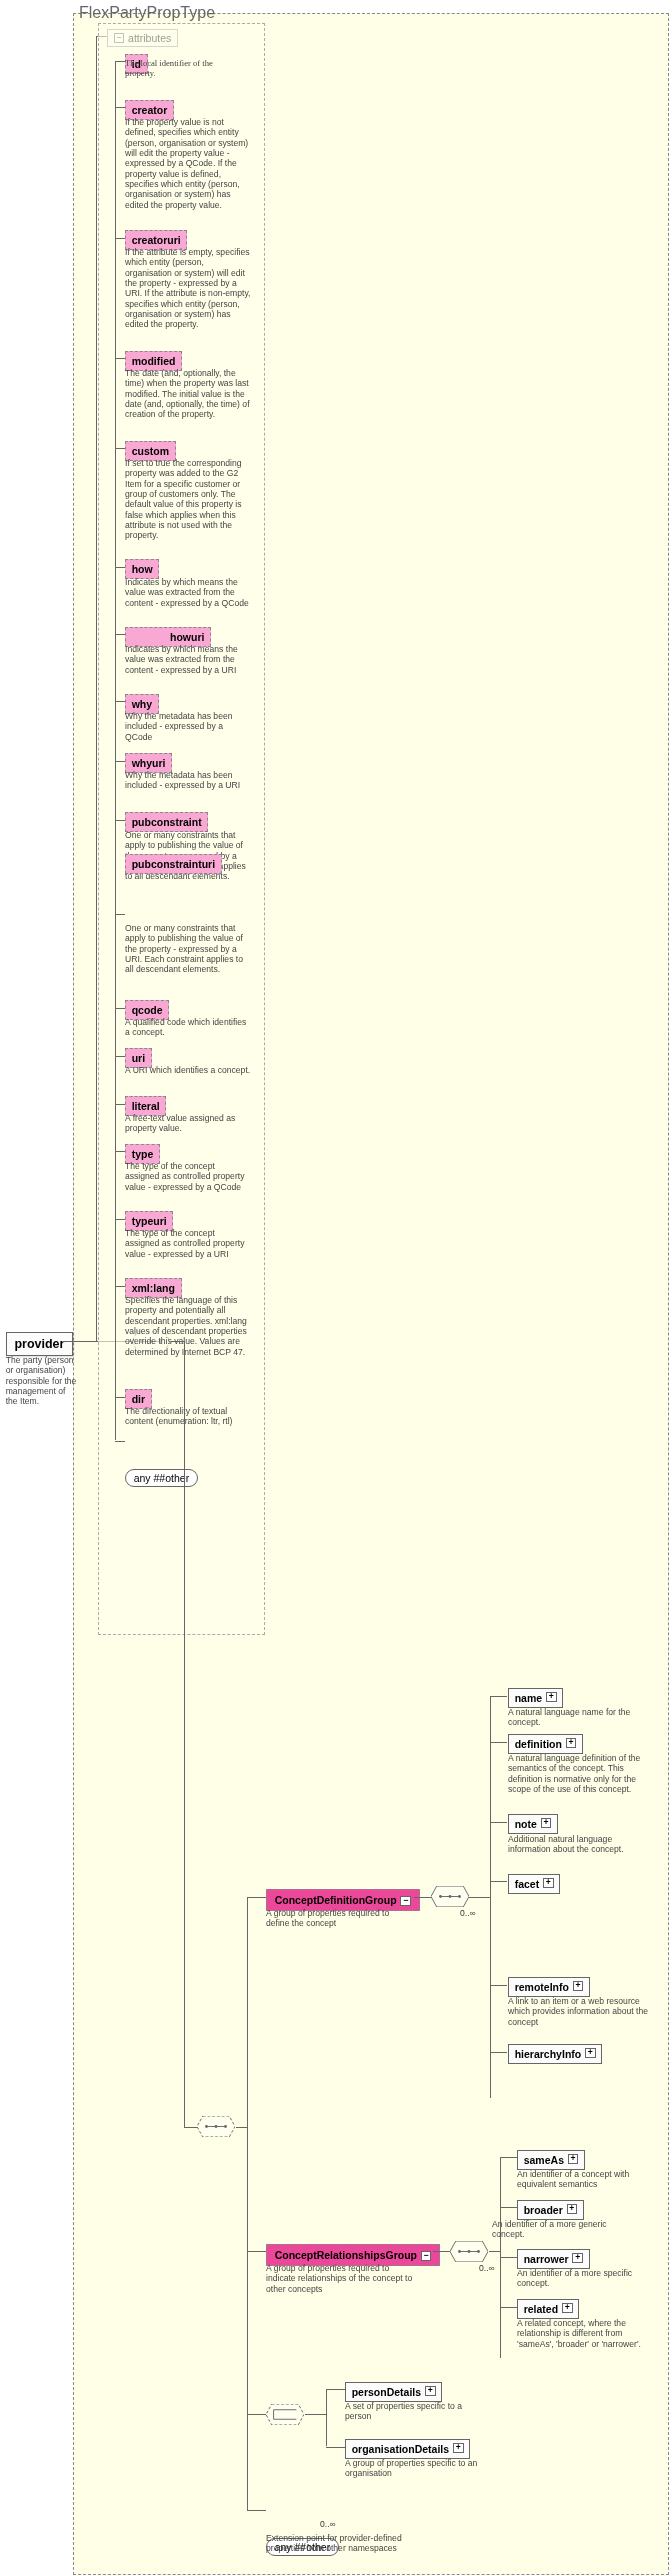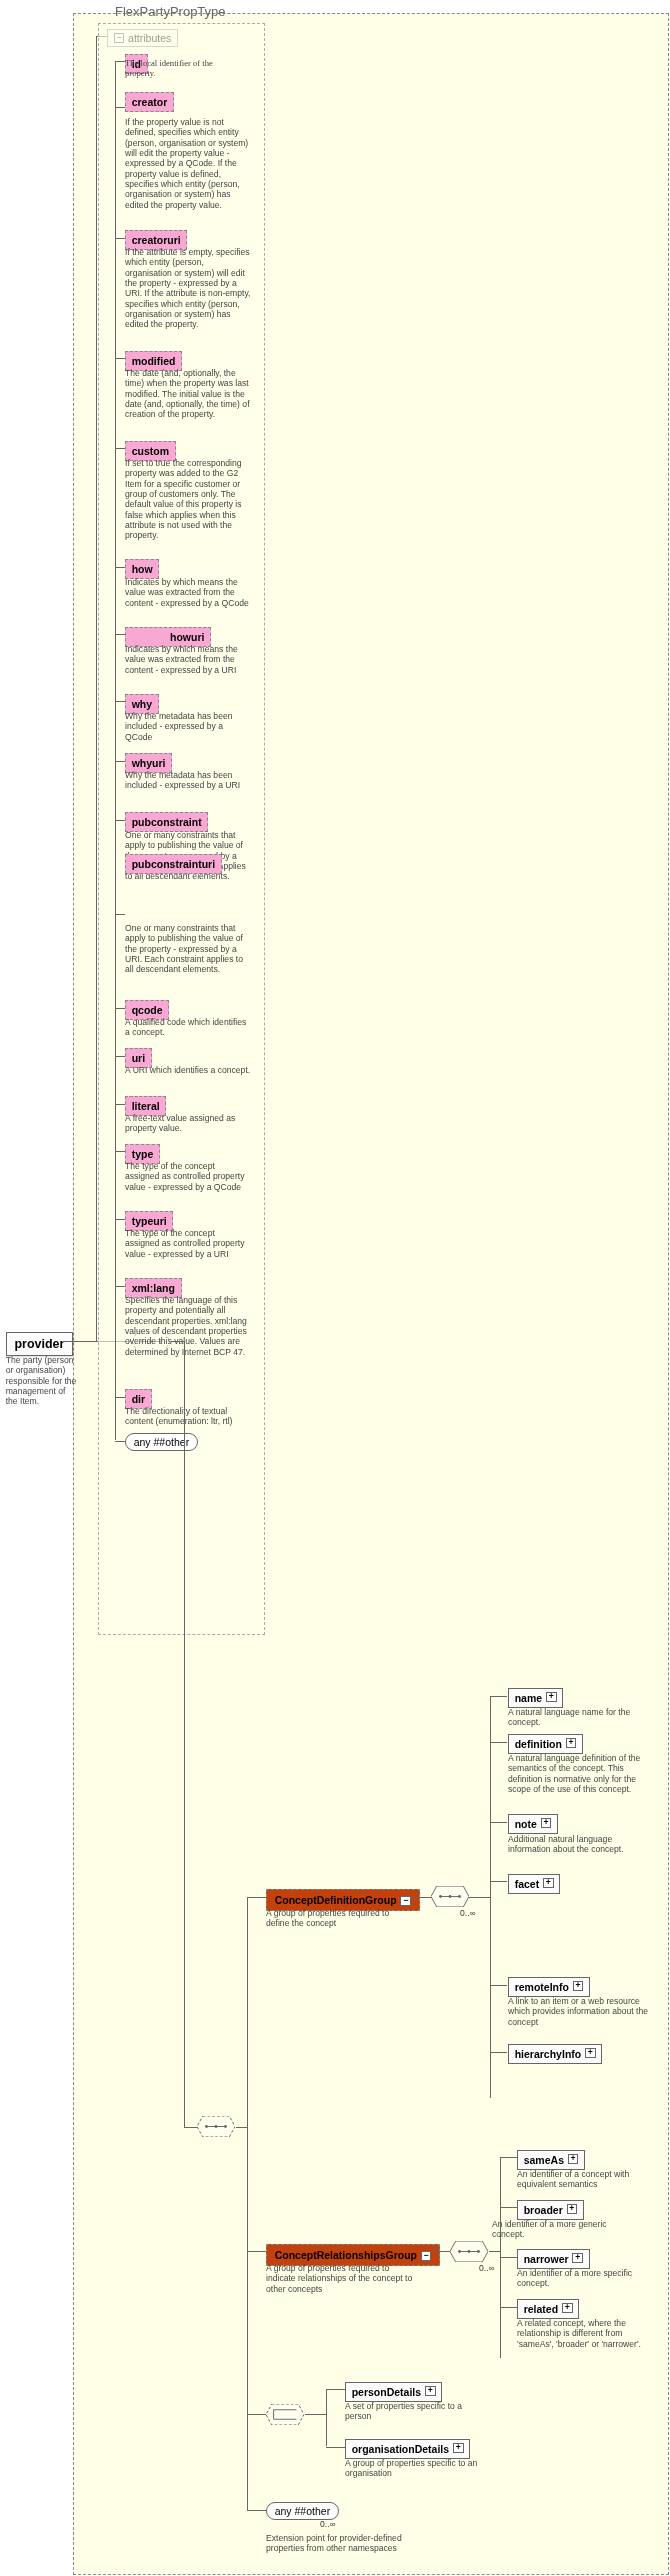--- a/index.html
+++ b/index.html
@@ -16,23 +16,22 @@
     height: 2576px;
   }
   
   .outer-frame {
     position: absolute;
     border: 1px dashed #888;
     background: rgba(255, 255, 210, 0.5);
   }
   .type-label {
     position: absolute;
-    font-size: 13px;
+    font-size: 16px;
     color: #666;
-    margin-left: 36px;
   }
   
   .el-box {
     position: absolute;
     border: 1px solid #666;
     background: #fcfcfc;
     padding: 3.8px 7.7px;
     font-size: 11.5px;
     font-weight: bold;
     box-shadow: 1px 1px 1.9px rgba(0,0,0,0.15);
@@ -67,39 +66,40 @@
   .desc {
     position: absolute;
     font-size: 8.6px;
     color: #444;
     line-height: 1.2;
   }
   
   .group-box {
     position: absolute;
     border: 1px dashed #888;
-    background: #c2410c;
+    background: #ec4899;
     padding: 3.8px 7.7px;
     font-size: 10.5px;
     font-weight: bold;
   }
   
   .occ {
     position: absolute;
     font-size: 8.6px;
     color: #333;
   }
   
   .any-box {
     position: absolute;
     border: 1px solid #666;
     border-radius: 9.6px;
     background: #fff;
     padding: 1.9px 7.7px;
     font-size: 10.5px;
+    margin-top: 36px;
   }
   
   .compositor {
     position: absolute;
     width: 38px;
     height: 21px;
   }
   .compositor.dashed path { stroke-dasharray: 3 2; }
   
   .line {
@@ -182,21 +182,21 @@
   <div class="attr-header" style="left:107px; top:29px;">
     <span class="mini">−</span>
     <span>attributes</span>
   </div>
 
   <div class="inner-frame" style="left:98px; top:23px; width:165px; height:1610px;"></div>
 
   <div class="attr-box" style="left:125px; top:54px;"><span>id</span></div>
   <div class="desc" style="left:125px; top:58px; width:115px;font-family:Liberation Serif, serif;">The local identifier of the property.</div>
 
-  <div class="attr-box" style="left:125px; top:92px;"><span>creator</span></div>
+  <div class="attr-box" style="left:125px; top:100px;"><span>creator</span></div>
   <div class="desc" style="left:125px; top:117px; width:126px;">If the property value is not defined, specifies which entity (person, organisation or system) will edit the property value - expressed by a QCode. If the property value is defined, specifies which entity (person, organisation or system) has edited the property value.</div>
 
   <div class="attr-box" style="left:125px; top:230px;"><span>creatoruri</span></div>
   <div class="desc" style="left:125px; top:247px; width:126px;">If the attribute is empty, specifies which entity (person, organisation or system) will edit the property - expressed by a URI. If the attribute is non-empty, specifies which entity (person, organisation or system) has edited the property.</div>
 
   <div class="attr-box" style="left:125px; top:351px;"><span>modified</span></div>
   <div class="desc" style="left:125px; top:368px; width:126px;">The date (and, optionally, the time) when the property was last modified. The initial value is the date (and, optionally, the time) of creation of the property.</div>
 
   <div class="attr-box" style="left:125px; top:441px;"><span>custom</span></div>
   <div class="desc" style="left:125px; top:458px; width:126px;">If set to true the corresponding property was added to the G2 Item for a specific customer or group of customers only. The default value of this property is false which applies when this attribute is not used with the property.</div>

